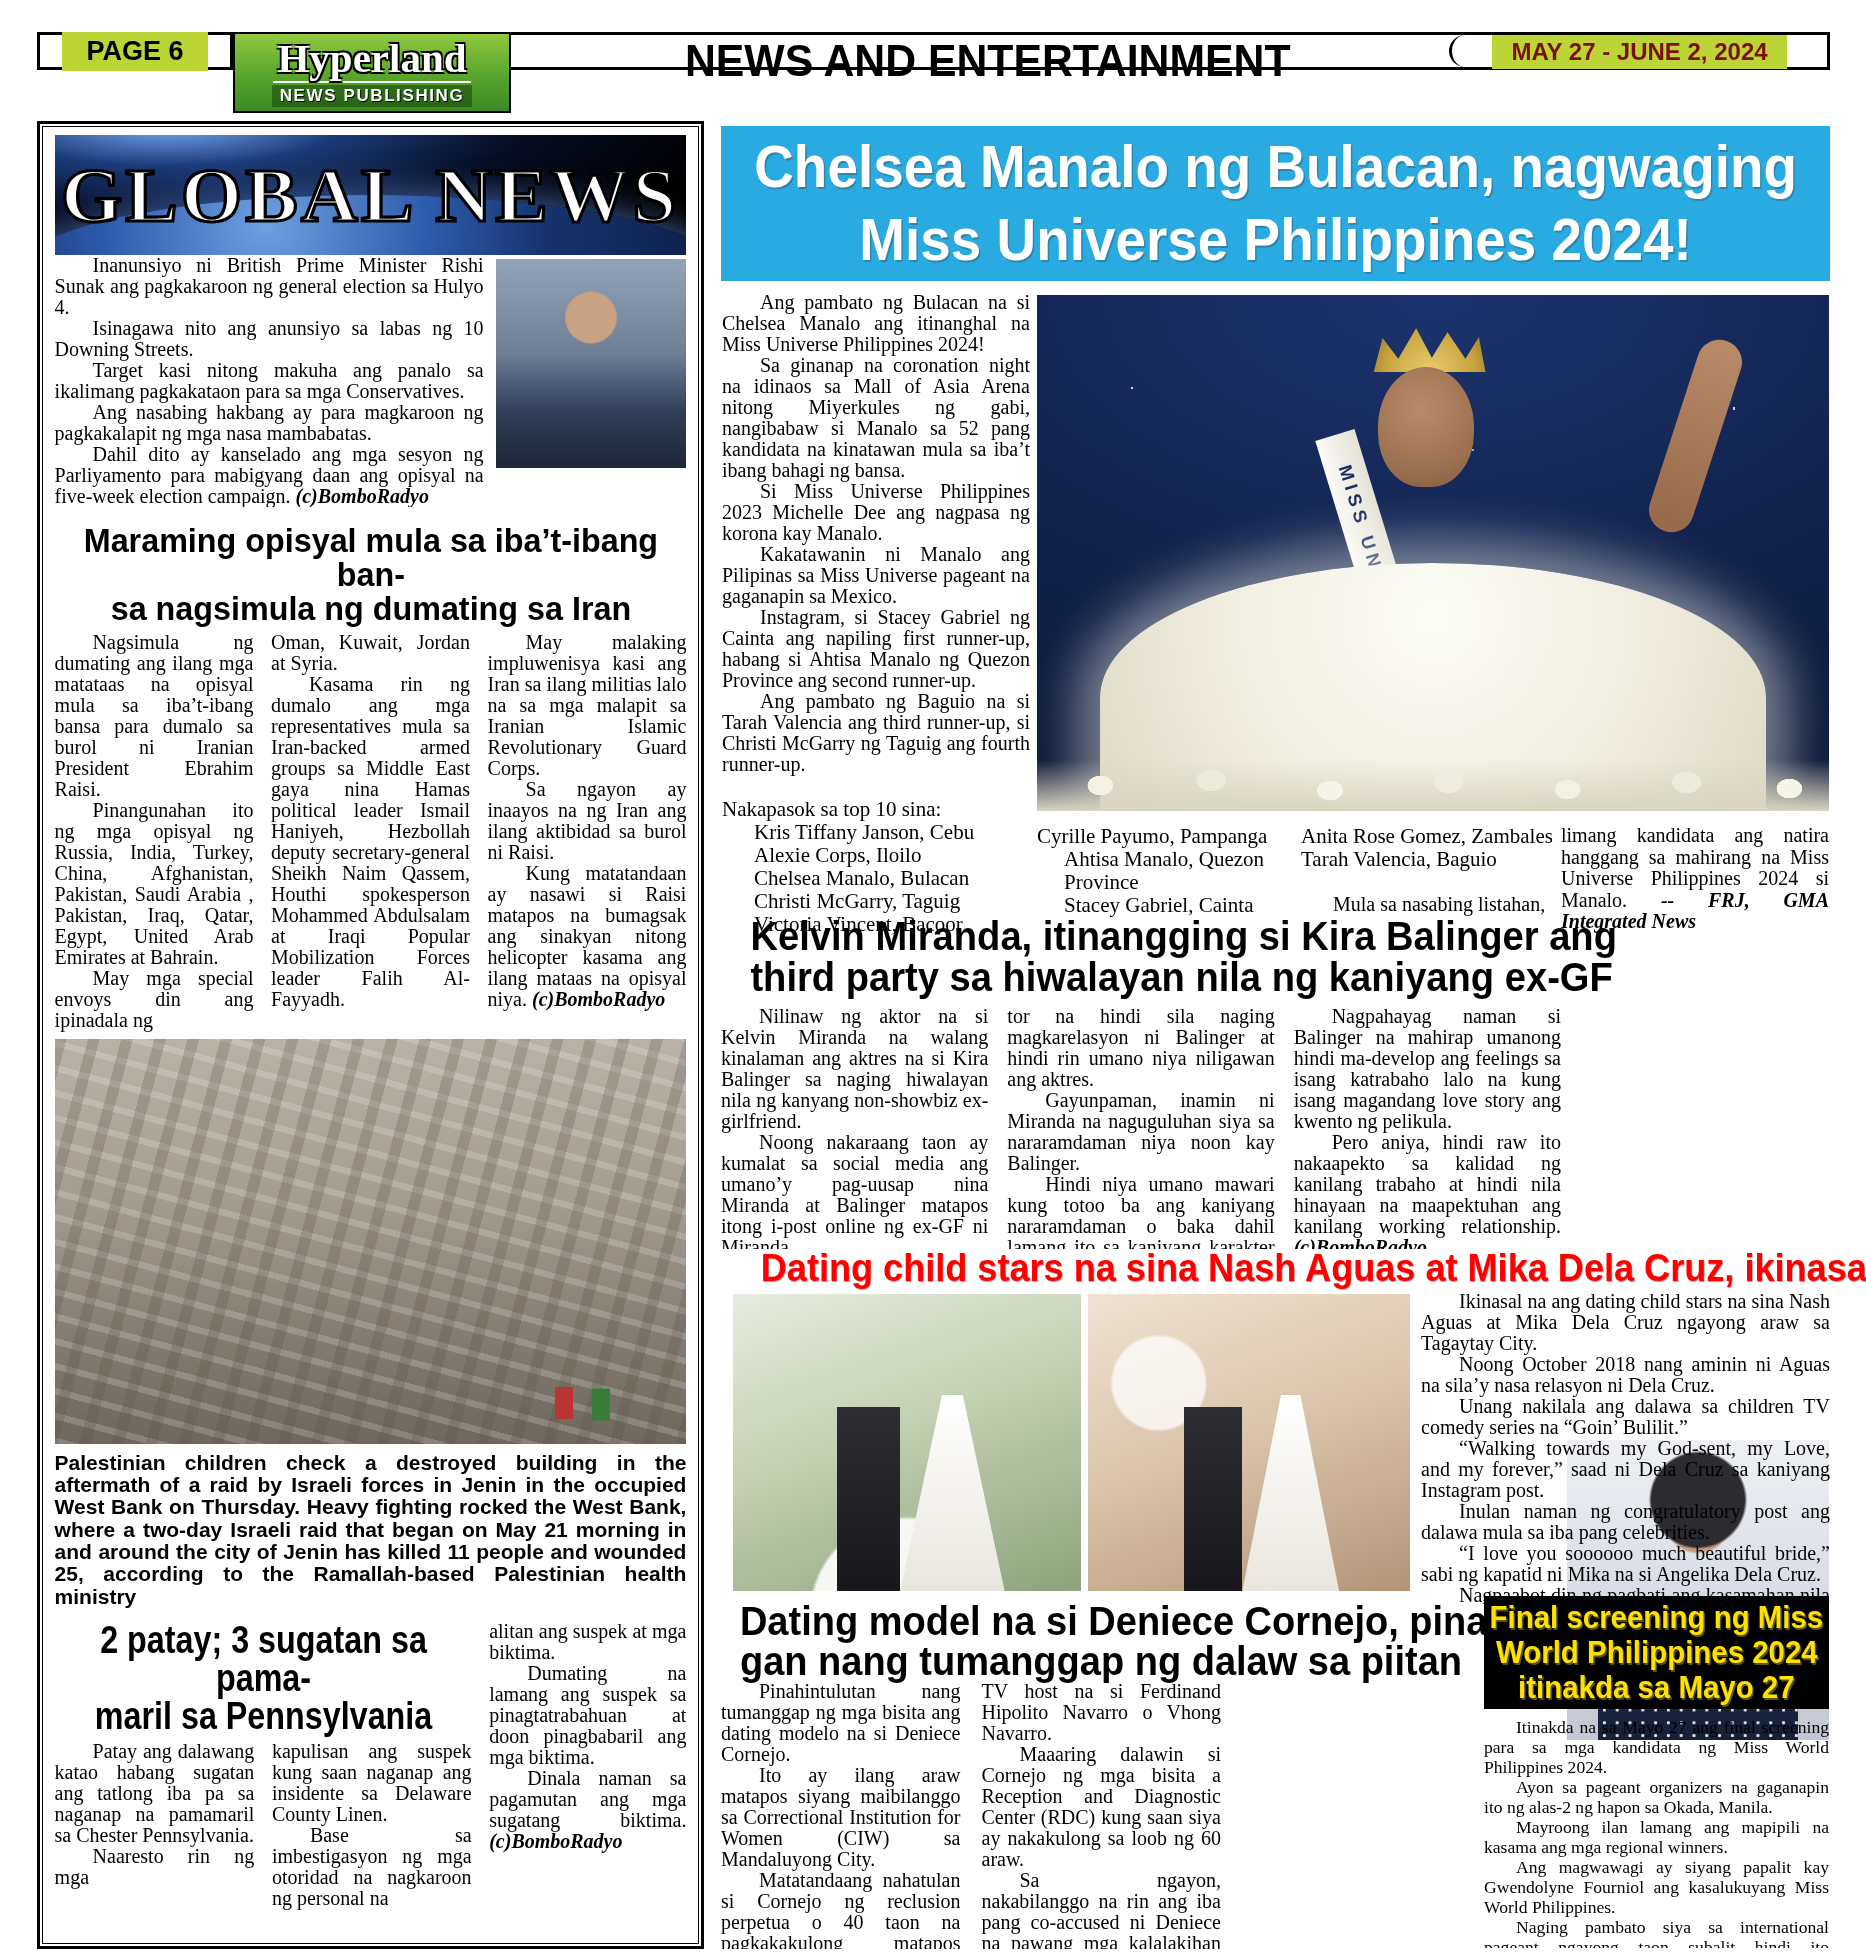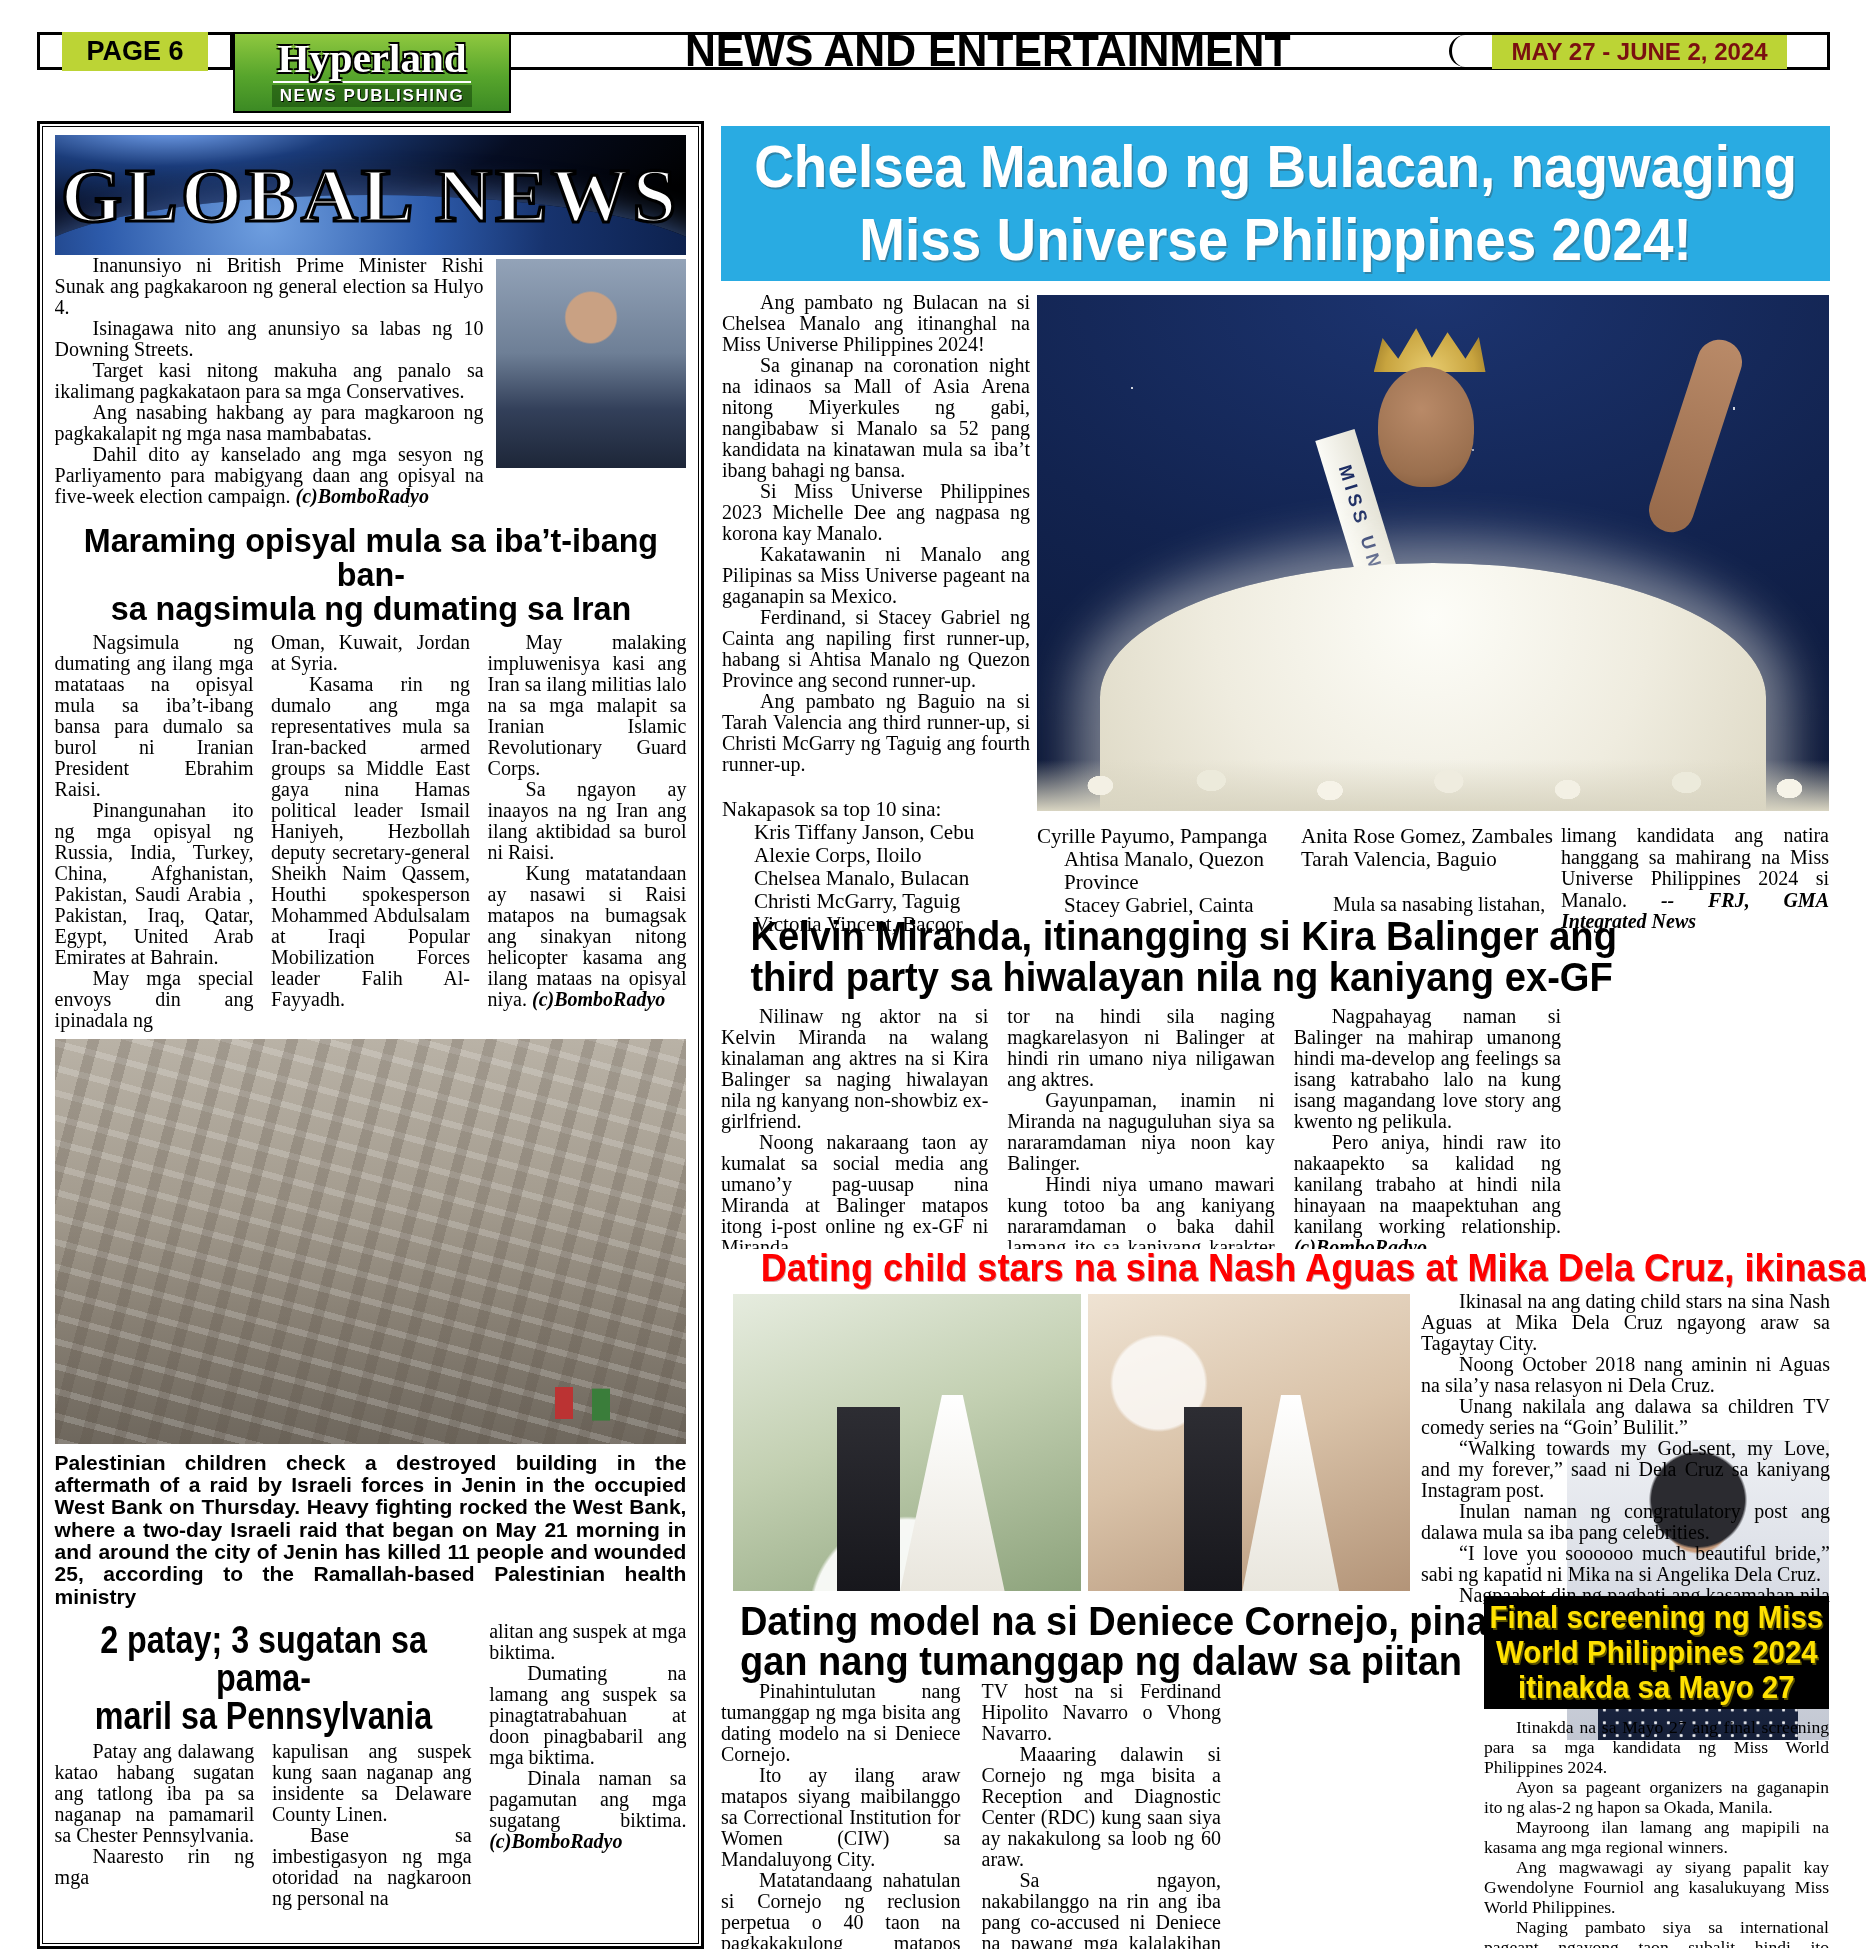--- a/index.html
+++ b/index.html
@@ -5,21 +5,21 @@
   html,body{margin:0;padding:0;background:#e8e8e8;}
   .page{position:relative;width:1867px;height:1954px;background:#fff;font-family:"Liberation Serif",serif;color:#000;overflow:hidden;}
   
   .hdr{position:absolute;left:37px;top:32px;width:1793px;height:38px;border:3.2px solid #000;display:flex;align-items:stretch;background:#fff;box-sizing:border-box;}
   .h-left{width:190px;border-right:3.2px solid #000;display:flex;align-items:center;justify-content:center;}
   .badge{background:#bcd435;font-family:"Liberation Sans",sans-serif;font-weight:bold;}
   .pg{font-size:27px;padding:4px 24px;color:#000;}
   .h-logo{width:278px;background:linear-gradient(180deg,#8fc83f 0%,#57a52c 55%,#3c8a24 100%);border-right:3.2px solid #000;position:relative;height:81px;margin-top:-3.2px;z-index:5;box-sizing:border-box;border:2.4px solid #000;display:flex;flex-direction:column;align-items:center;justify-content:center;}
   .logo-main{font-family:"Liberation Serif",serif;font-weight:bold;font-size:41px;color:#fff;line-height:1;text-shadow:-1.6px -1.6px 0 #000,1.6px -1.6px 0 #000,-1.6px 1.6px 0 #000,1.6px 1.6px 0 #000,0 2.4px 0 #000;border-bottom:2.4px solid #fff;padding:0 4.8px 1.6px;}
   .logo-sub{font-family:"Liberation Sans",sans-serif;font-weight:bold;font-size:17px;color:#fff;letter-spacing:1.6px;background:rgba(20,70,10,.55);padding:0.8px 8px;margin-top:2.4px;text-shadow:0.8px 0.8px 0 #000;}
-  .h-title{flex:1;display:flex;align-items:center;justify-content:center;padding-left:15px;}
+  .h-title{flex:1;display:flex;align-items:flex-start;justify-content:center;padding-left:15px;}
   .h-title span{font-family:"Liberation Sans",sans-serif;font-weight:bold;font-size:45px;letter-spacing:0px;display:inline-block;transform:scaleX(.95);}
   .h-right{width:375px;display:flex;align-items:flex-start;justify-content:center;border-left:3.2px solid #000;border-radius:16px;}
   .date{font-size:24px;color:#7a1010;padding:3.2px 19px;}
   
   .gbox{position:absolute;left:37px;top:121px;width:667px;height:1828px;border:3.2px solid #000;padding:2.4px;box-sizing:border-box;}
   .ginner{border:1.6px solid #000;height:100%;box-sizing:border-box;padding:8px 11.2px;overflow:hidden;}
   .gbanner{position:relative;height:120px;background:radial-gradient(90% 120% at 18% -10%,#7fb0ff 0%,#1b3c7a 30%,#060d22 62%,#000 100%),#000;overflow:hidden;}
   .gbanner .earth{position:absolute;left:-5%;bottom:-70%;width:110%;height:120%;border-radius:50%;background:radial-gradient(circle at 35% 20%,#6f9fe0 0%,#2d5bab 35%,#17336e 60%,#0a1c44 100%);box-shadow:0 0 32px 6.4px rgba(110,160,255,.5);}
   .gbanner .gtext{position:absolute;inset:0;display:flex;align-items:center;justify-content:center;}
   .gbanner .gtext span{font-family:"Liberation Serif",serif;font-weight:bold;font-size:77px;color:#fff;letter-spacing:3.2px;transform:scaleX(1.02);-webkit-text-stroke:3.2px #000;text-shadow:0 0 1.6px #000;}
@@ -186,21 +186,21 @@
   <div class="abs blue-banner">
     <span class="ln">Chelsea Manalo ng Bulacan, nagwaging</span>
     <span class="ln">Miss Universe Philippines 2024!</span>
   </div>
 
   <div class="abs mu-text body">
     <p>Ang pambato ng Bulacan na si Chelsea Manalo ang itinanghal na Miss Universe Philippines 2024!</p>
     <p>Sa ginanap na coronation night na idinaos sa Mall of Asia Arena nitong Miyerkules ng gabi, nangibabaw si Manalo sa 52 pang kandidata na kinatawan mula sa iba’t ibang bahagi ng bansa.</p>
     <p>Si Miss Universe Philippines 2023 Michelle Dee ang nagpasa ng korona kay Manalo.</p>
     <p>Kakatawanin ni Manalo ang Pilipinas sa Miss Universe pageant na gaganapin sa Mexico.</p>
-    <p>Ferdinand, si Stacey Gabriel ng Cainta ang napiling first runner-up, habang si Ahtisa Manalo ng Quezon Province ang second runner-up.</p>
+    <p>Instagram, si Stacey Gabriel ng Cainta ang napiling first runner-up, habang si Ahtisa Manalo ng Quezon Province ang second runner-up.</p>
     <p>Ang pambato ng Baguio na si Tarah Valencia ang third runner-up, si Christi McGarry ng Taguig ang fourth runner-up.</p>
   </div>
 
   <div class="abs mu-photo">
     <div class="crown"></div>
     <div class="face"></div>
     <div class="arm"></div>
     <div class="sash">
         <span>MISS UNIVERSE</span>
       </div>

